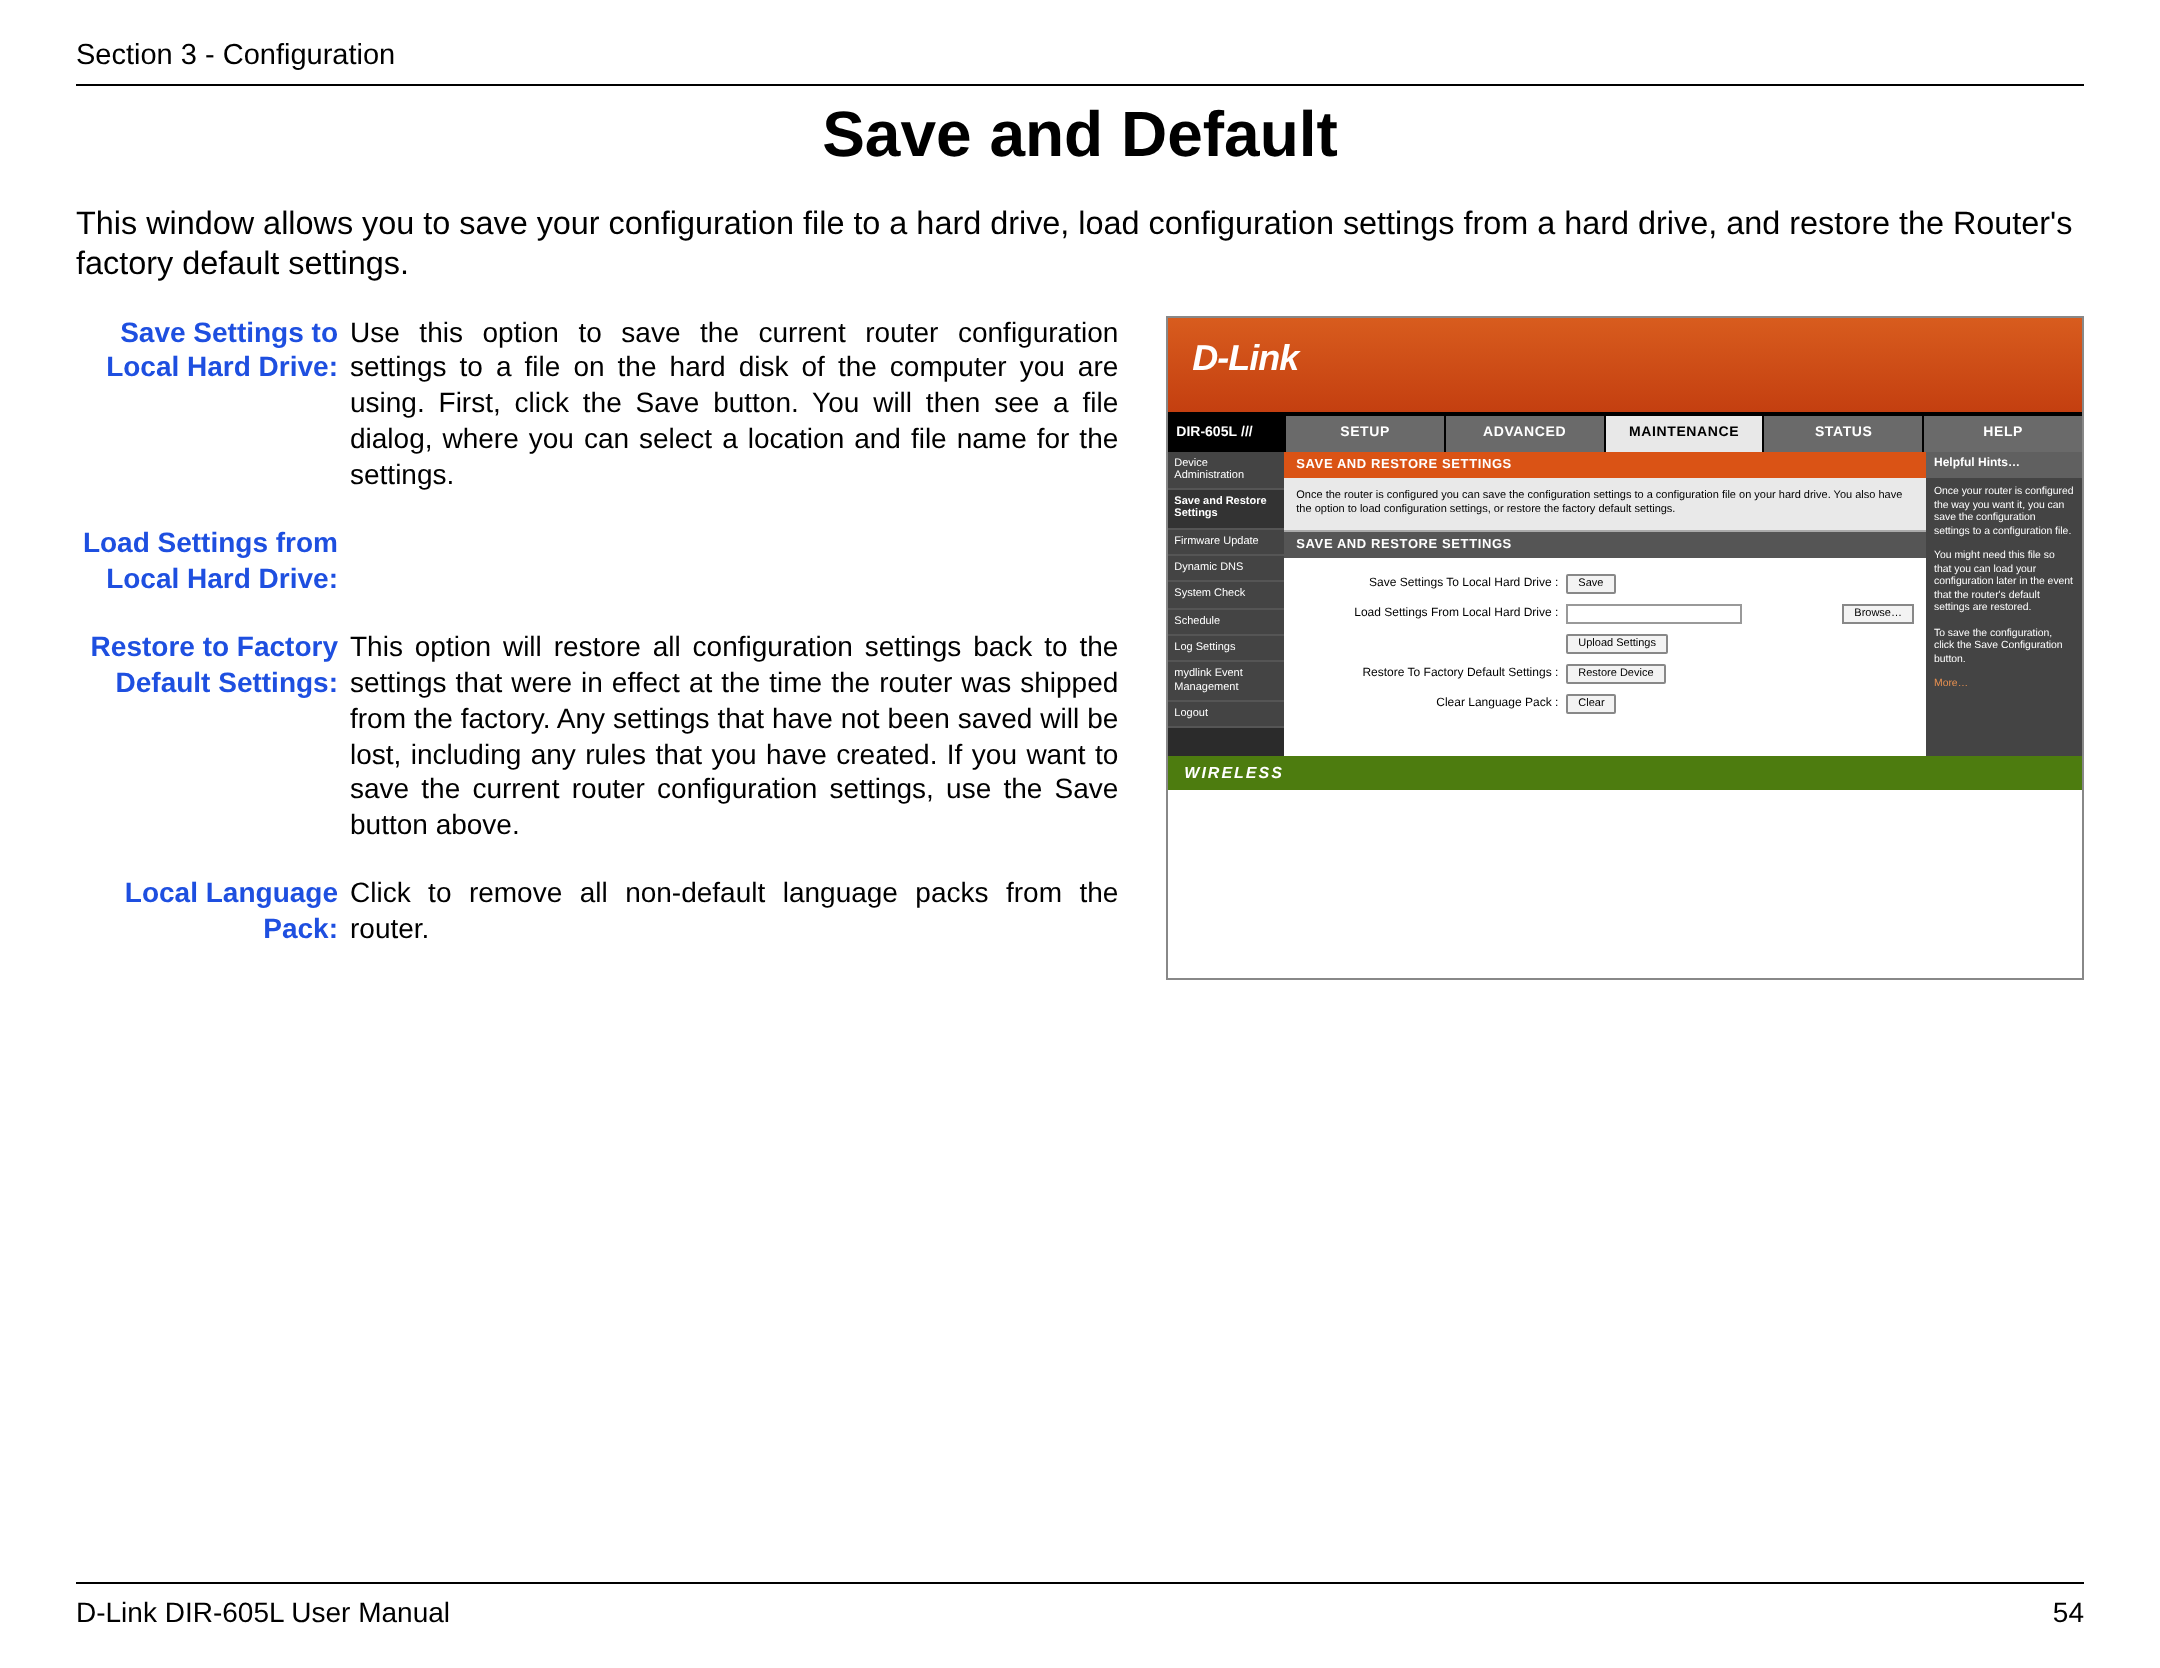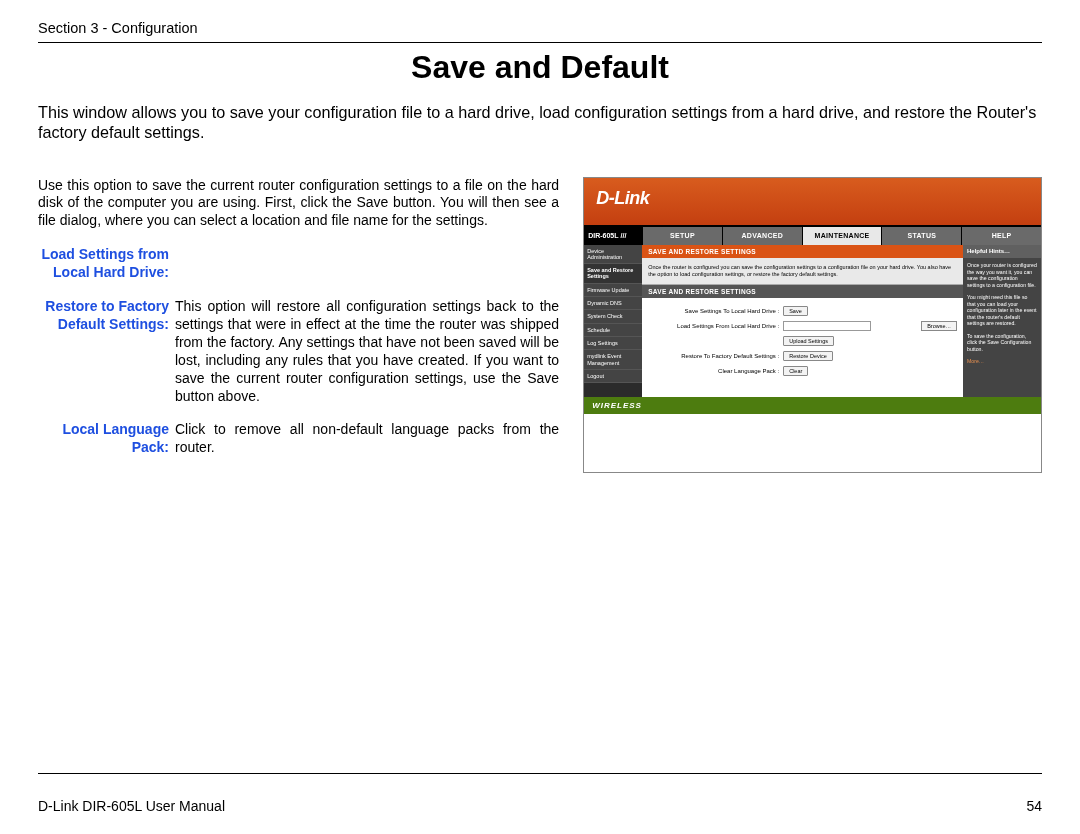--- a/index.html
+++ b/index.html
@@ -22,21 +22,21 @@
   }
   .page-title {
     font-size: 32px;
     font-weight: 700;
     text-align: center;
     margin-bottom: 16px;
   }
   .intro {
     font-size: 16.2px;
     line-height: 1.25;
-    margin-bottom: 34px;
+    margin-bottom: 15px;
   }
   .content-row { display: flex; gap: 24px; }
   .defs { width: 540px; }
   .def-row { display: flex; margin-bottom: 16px; }
   .def-label {
     width: 137px;
     min-width: 137px;
     text-align: right;
     padding-right: 6px;
     color: #1e4fe0;
@@ -124,36 +124,37 @@
   .hints-body p { margin-bottom: 6px; }
   .hints-more { color: #e89050; }
   .router-footer {
     background: #4d7c0f; color: #fff; font-size: 8px; font-weight: 700;
     font-style: italic; padding: 4px 8px; letter-spacing: 1px;
   }
   .page-footer {
     position: absolute;
     bottom: 20px; left: 38px; right: 38px;
     border-top: 1.5px solid #000;
-    padding-top: 24px;
+    padding-top: 6px;
     display: flex; justify-content: space-between;
     font-size: 14px;
   }
 </style>
 </head>
 <body>
 
 <div class="page">
   <div class="section-header">Section 3 - Configuration</div>
   <div class="page-title">Save and Default</div>
   <div class="intro">This window allows you to save your configuration file to a hard drive, load configuration settings from a hard drive, and restore the Router's factory default settings.</div>
 
   <div class="content-row">
     <div class="defs">
       <div class="def-row">
+        <div class="def-label">Save Settings to Local Hard Drive:</div>
         <div class="def-text">Use this option to save the current router configuration settings to a file on the hard disk of the computer you are using. First, click the Save button. You will then see a file dialog, where you can select a location and file name for the settings.</div>
       </div>
       <div class="def-row">
         <div class="def-label">Load Settings from Local Hard Drive:</div>
       </div>
       <div class="def-row">
         <div class="def-label">Restore to Factory Default Settings:</div>
         <div class="def-text">This option will restore all configuration settings back to the settings that were in effect at the time the router was shipped from the factory. Any settings that have not been saved will be lost, including any rules that you have created. If you want to save the current router configuration settings, use the Save button above.</div>
       </div>
       <div class="def-row">

